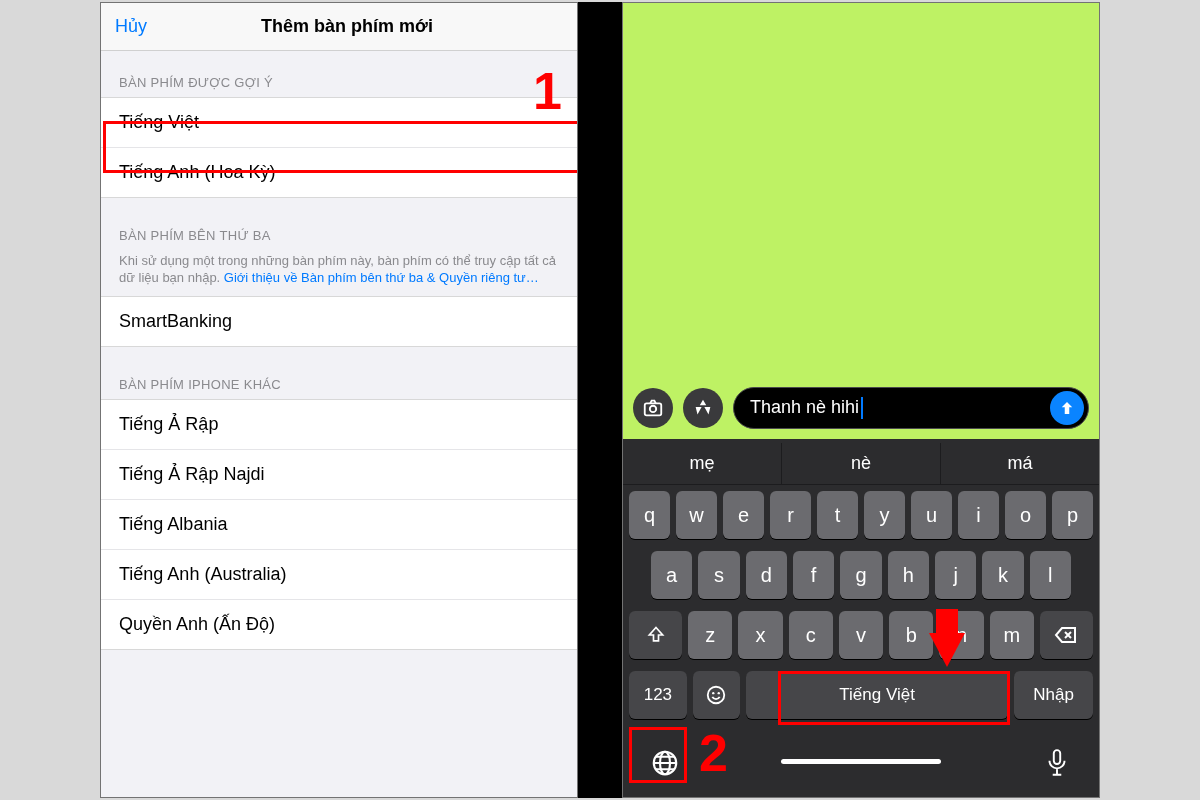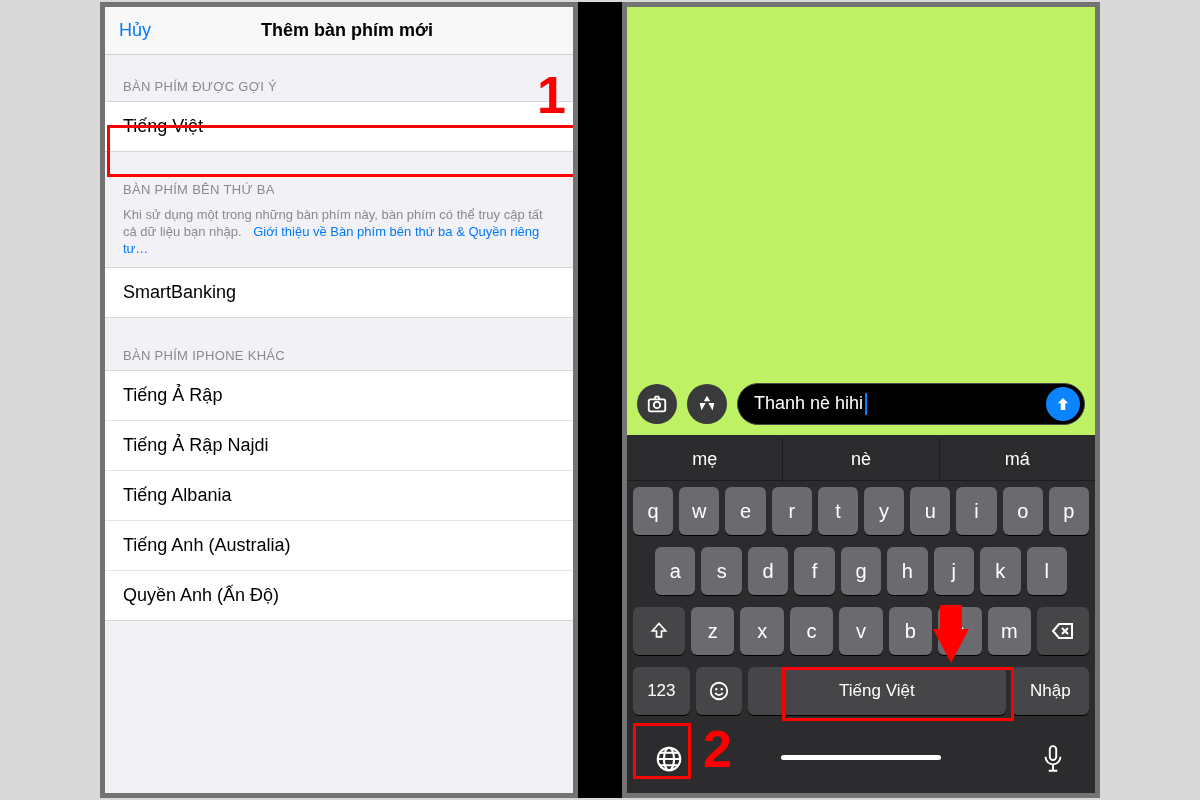--- a/index.html
+++ b/index.html
@@ -15,21 +15,21 @@
     left: 100px;
     top: 2px;
     width: 1000px;
     height: 796px;
     background: #000;
     display: flex;
   }
   .left-pane, .right-pane {
     width: 50%;
     height: 100%;
-    border: 5px solid #737373;
+    border: 1px solid #737373;
     position: relative;
     overflow: hidden;
   }
   
   .left-pane { background: #f2f2f6; }
   .nav {
     display: flex;
     align-items: center;
     justify-content: space-between;
     height: 48px;
@@ -45,21 +45,21 @@
     color: #8a8a8e;
     letter-spacing: 0.3px;
     text-transform: uppercase;
   }
   .section-desc {
     padding: 2px 18px 10px;
     font-size: 13px;
     line-height: 1.3;
     color: #8a8a8e;
   }
-  .section-desc .link { color: #007aff; margin-left: 8px; }
+  .section-desc .link { color: #007aff; }
   .row {
     background: #fff;
     border-top: 1px solid #d8d8d8;
     border-bottom: 1px solid #d8d8d8;
     padding: 14px 18px;
     font-size: 18px;
     color: #000;
     margin-top: -1px;
   }
   .row + .row { border-top: 1px solid #e5e5e8; }
@@ -121,20 +121,21 @@
 
   <div class="left-pane">
     <div class="nav">
       <span class="nav-cancel">Hủy</span>
       <span class="nav-title">Thêm bàn phím mới</span>
     </div>
 
     <div class="section-head">BÀN PHÍM ĐƯỢC GỢI Ý</div>
     <div style="position:relative">
       <div class="row">Tiếng Việt</div>
+      <div class="row">Tiếng Anh (Hoa Kỳ)</div>
     </div>
 
     <div class="section-head" style="padding-top:30px">BÀN PHÍM BÊN THỨ BA</div>
     <div class="section-desc">
       <span>Khi sử dụng một trong những bàn phím này, bàn phím có thể truy cập tất cả dữ liệu bạn nhập. </span><span class="link">Giới thiệu về Bàn phím bên thứ ba &amp; Quyền riêng tư…</span>
     </div>
     <div class="row">SmartBanking</div>
 
     <div class="section-head" style="padding-top:30px">BÀN PHÍM IPHONE KHÁC</div>
     <div class="row">Tiếng Ả Rập</div>

